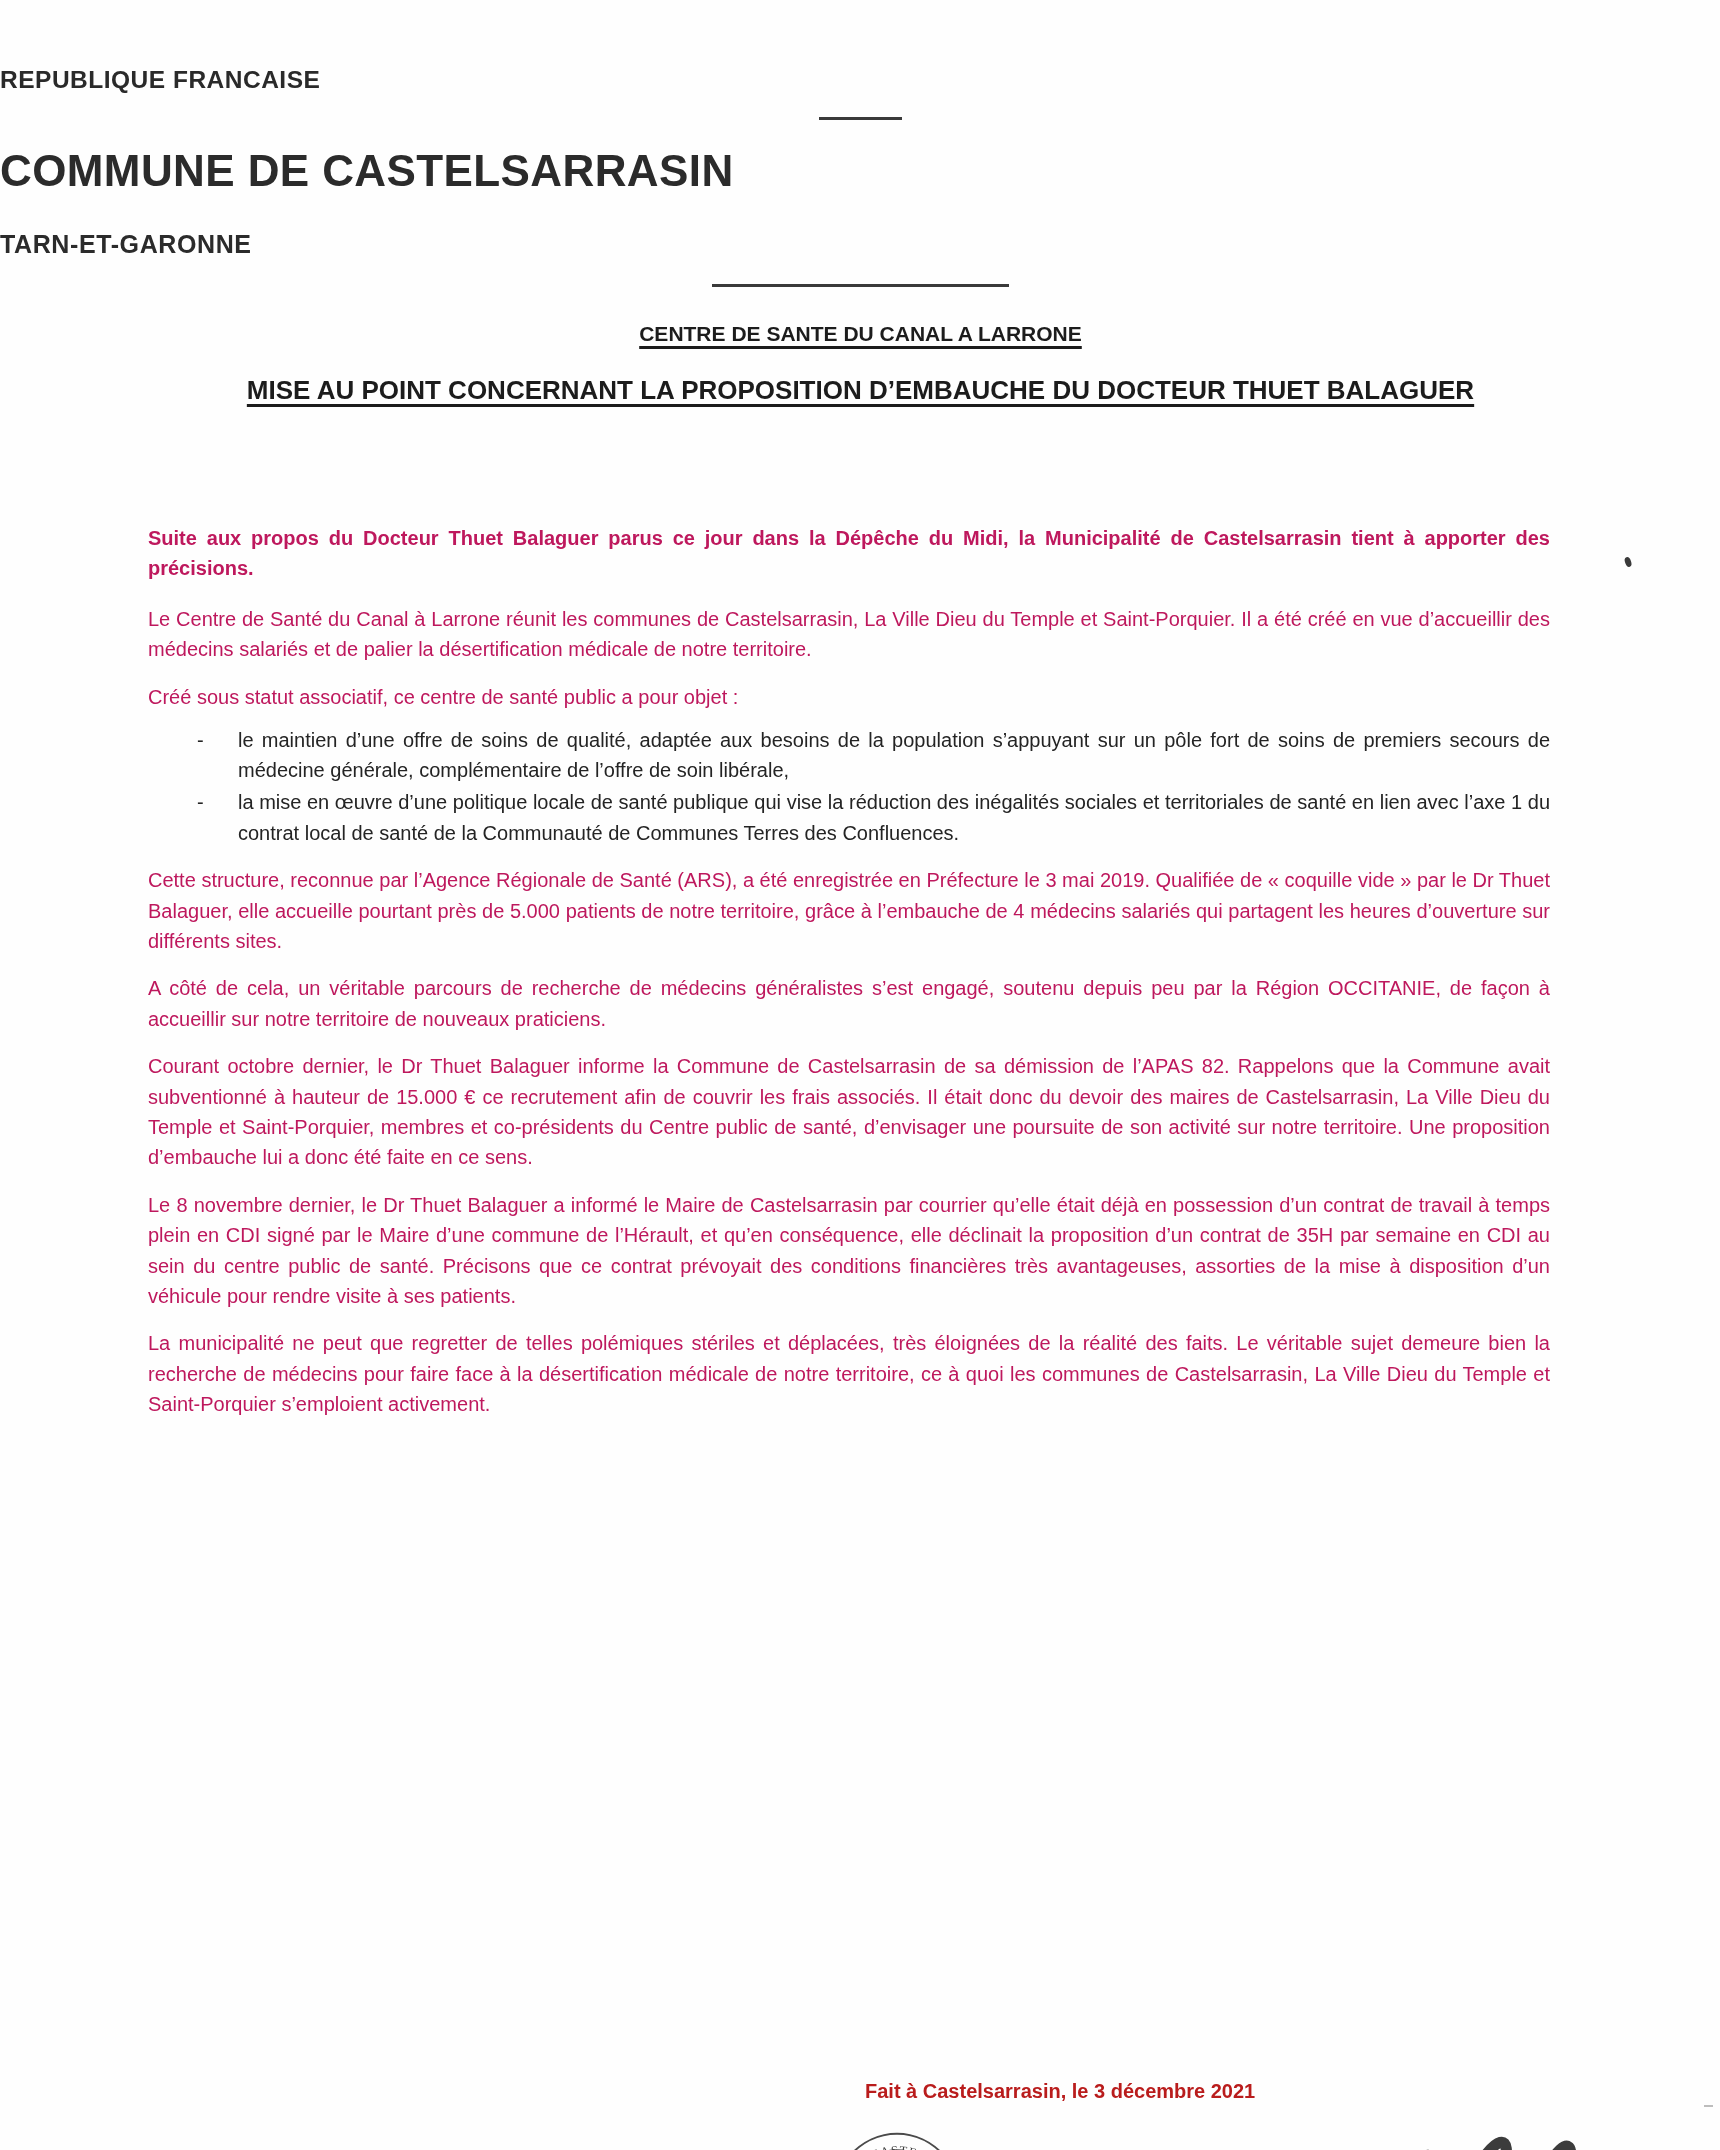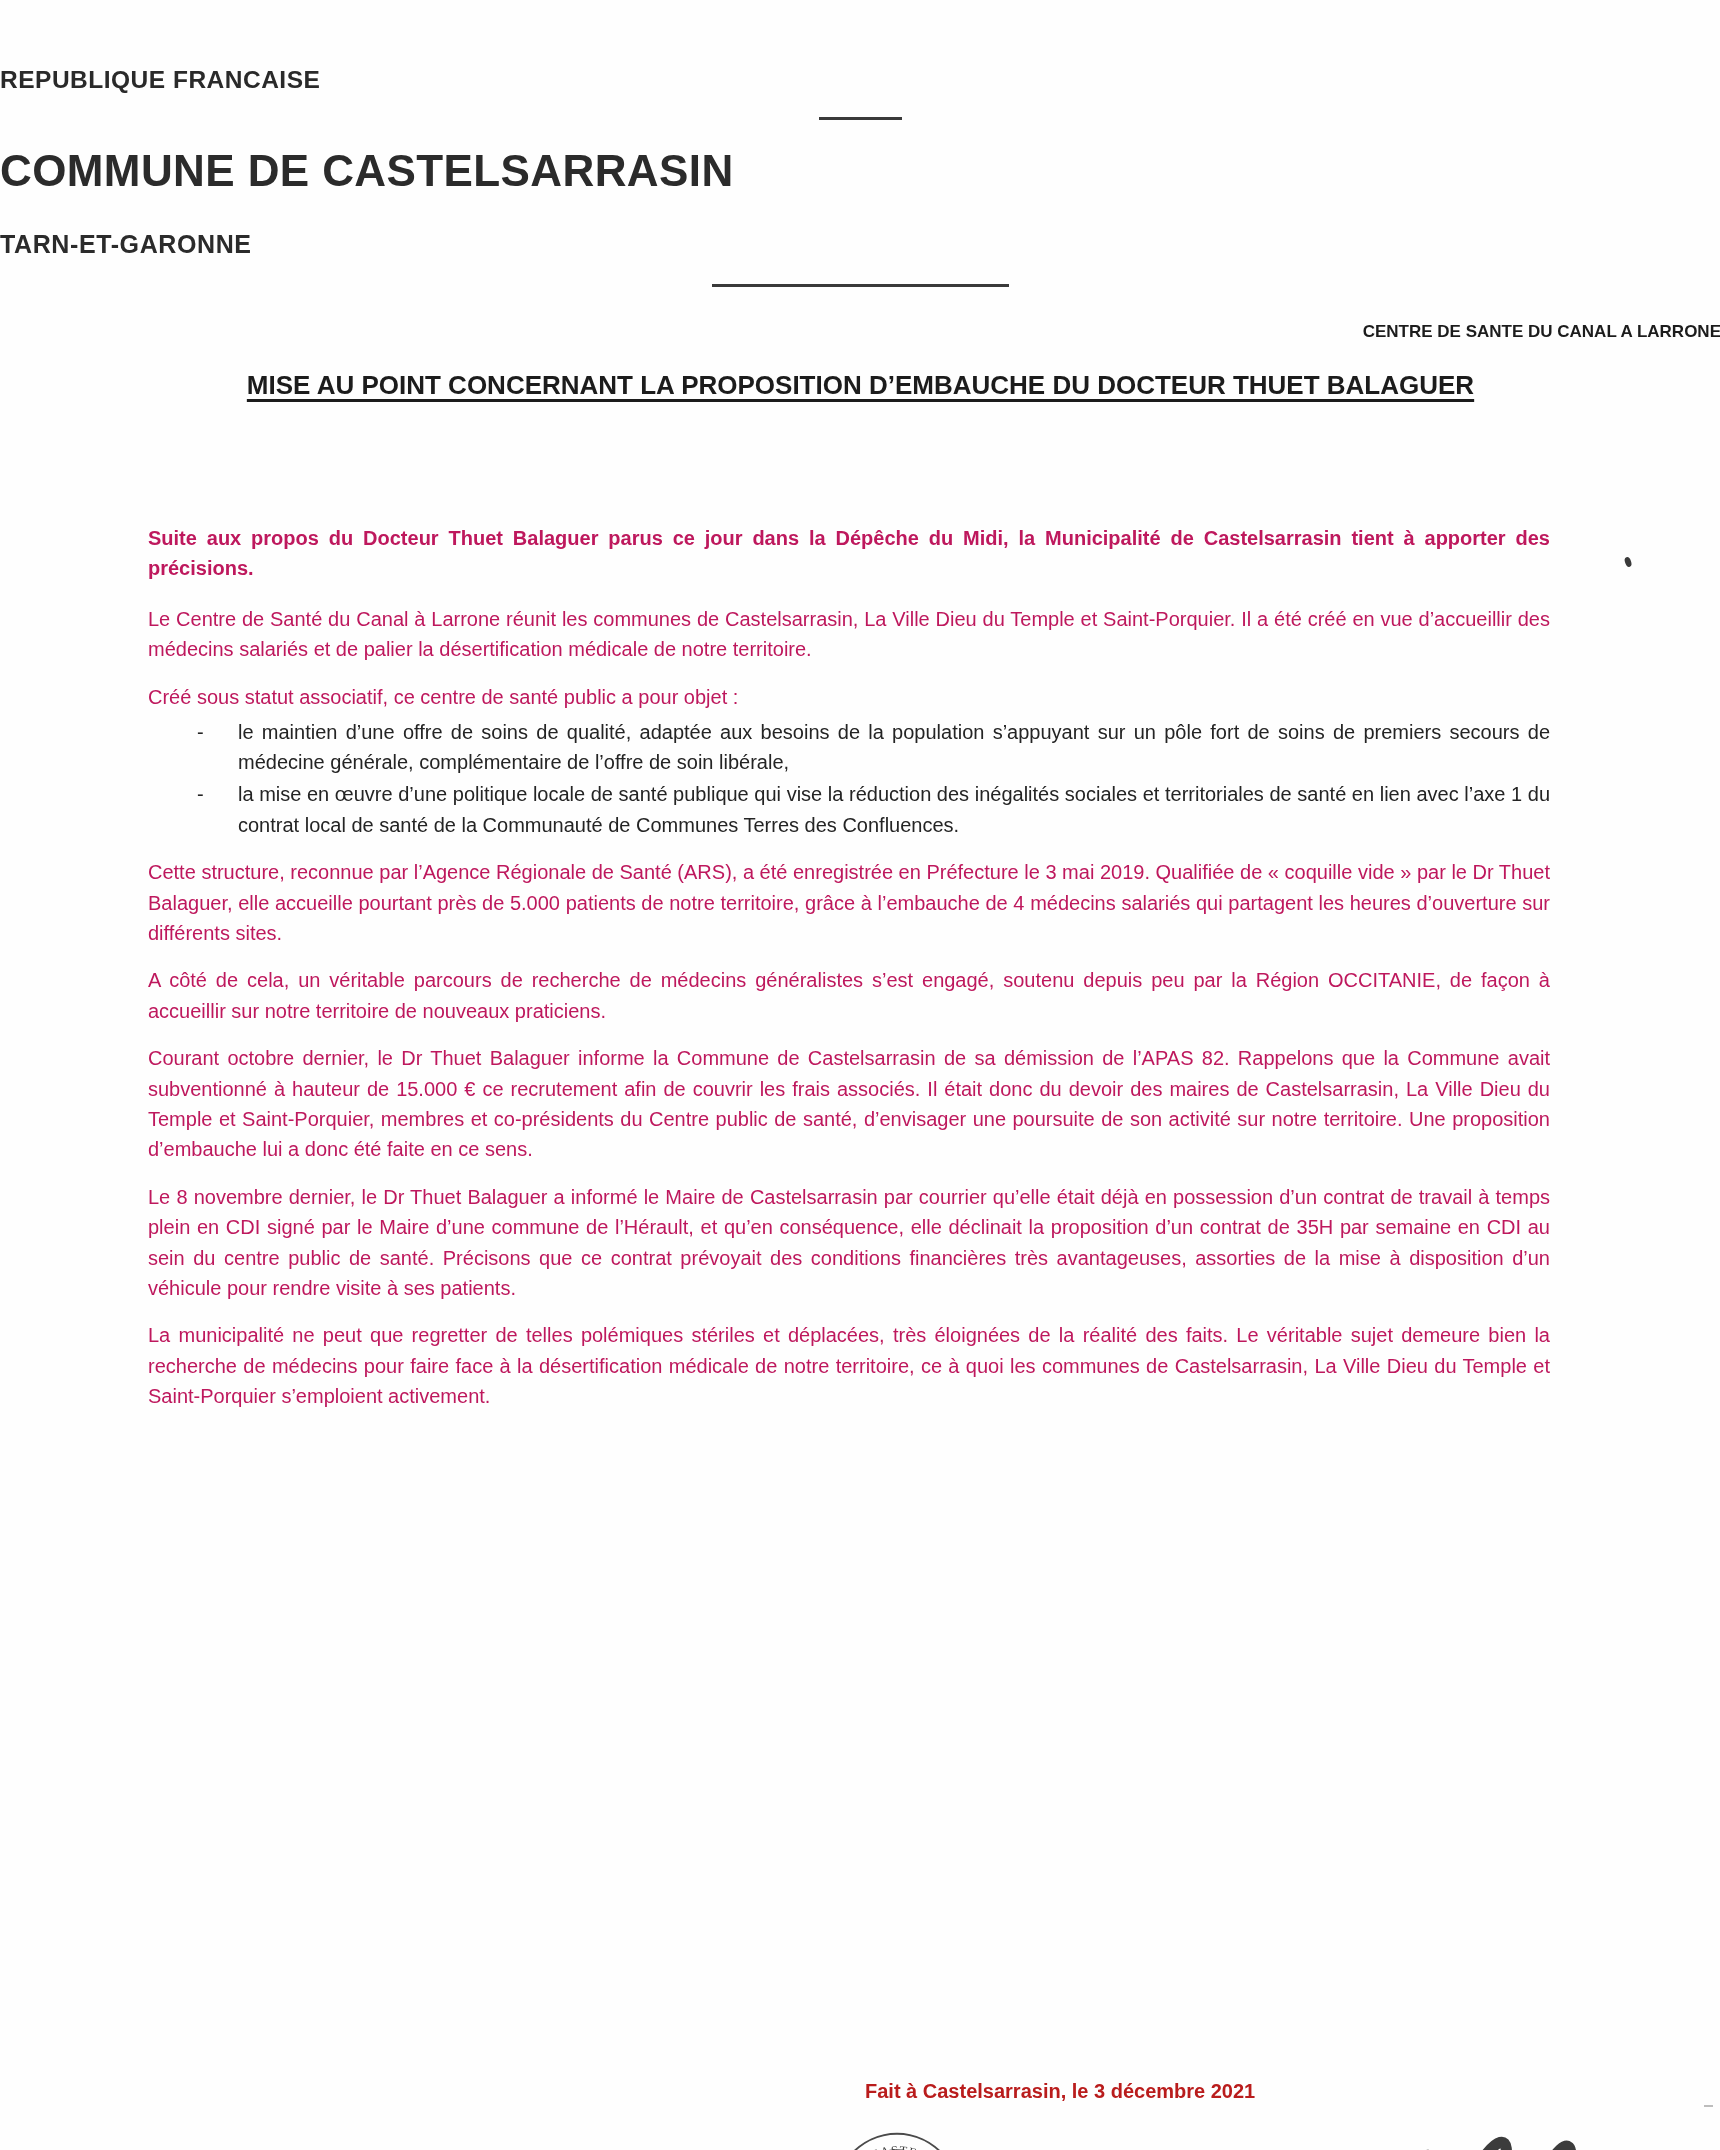--- a/index.html
+++ b/index.html
@@ -56,26 +56,26 @@
     color: #2b2b2b;
     margin-top: 36px;
   }
 
   
   .subs {
     text-align: center;
     color: #1c1c1c;
   }
   .sub-line1 {
-    font-size: 17px;
-    font-weight: bold;
+    font-size: 21px;
+    font-weight: bold;
+    text-decoration: underline;
     text-underline-offset: 4.7px;
     text-decoration-thickness: 2.6px;
     line-height: 1.25;
-    text-align: right;
   }
   .sub-line2 {
     font-size: 26px;
     font-weight: bold;
     text-decoration: underline;
     text-underline-offset: 4.7px;
     text-decoration-thickness: 2.6px;
     line-height: 1.25;
     margin-top: 26px;
   }
@@ -91,21 +91,21 @@
     margin: 0 0 17px 0;
     font-size: 20px;
     line-height: 1.52;
     text-align: justify;
     color: #be185d;
   }
   p.para.lead {
     font-weight: bold;
     margin-bottom: 20px;
   }
-  p.para.tight { margin-bottom: 5px; }
+  p.para.tight { margin-bottom: 13px; }
 
   ul.objects {
     list-style: none;
     margin: 0 0 17px 0;
     padding: 0;
   }
   ul.objects li {
     position: relative;
     padding-left: 90px;
     font-size: 20px;

